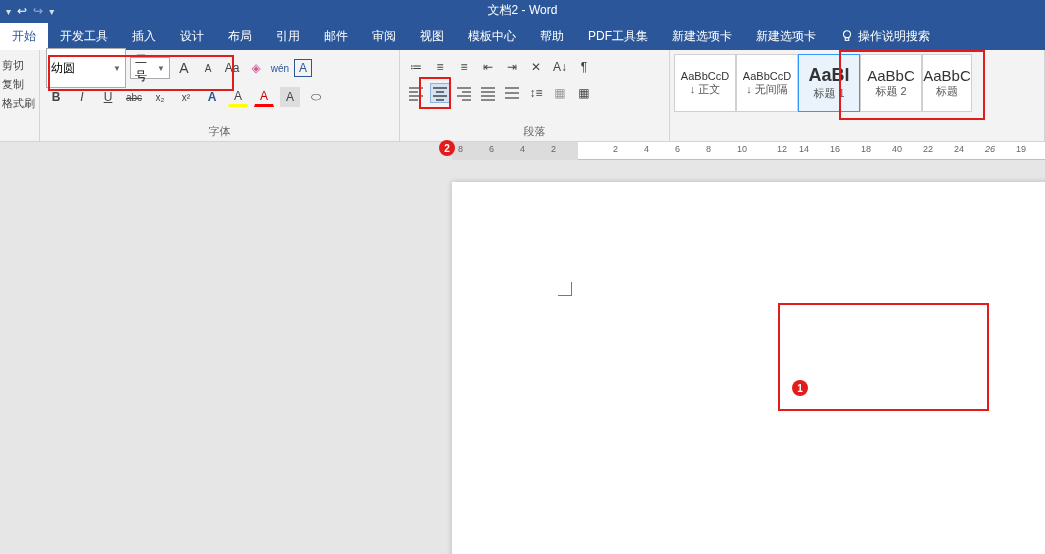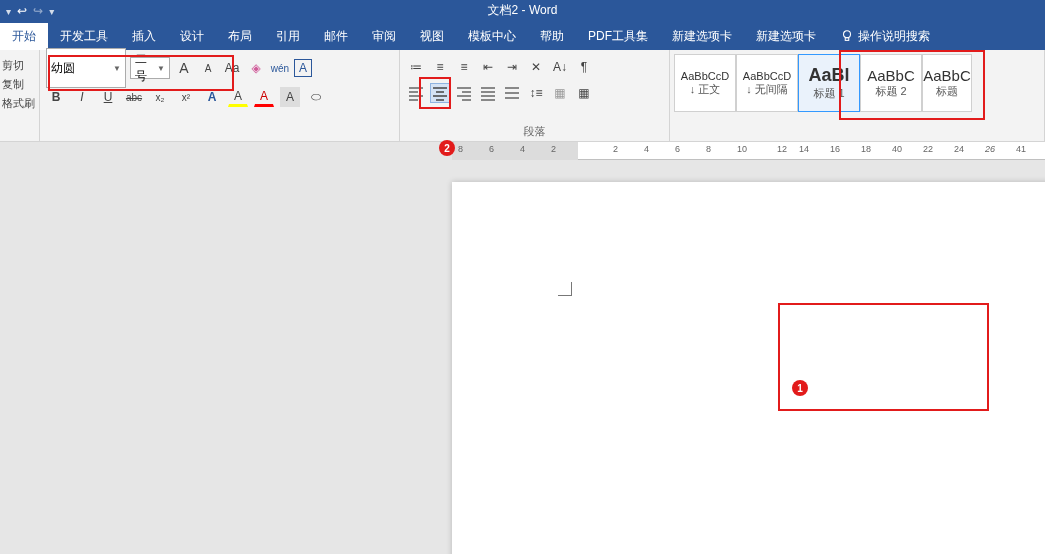--- a/index.html
+++ b/index.html
@@ -128,20 +128,21 @@
         <div class="btn-ico" style="text-decoration:line-through;font-size:10px">abc</div>
         <div class="btn-ico" style="font-size:10px">x₂</div>
         <div class="btn-ico" style="font-size:10px">x²</div>
         <div class="btn-ico" style="color:#2b579a;font-weight:bold">A</div>
         <div class="btn-ico" style="border-bottom:3px solid #ffff00">A</div>
         <div class="btn-ico" style="border-bottom:3px solid #ff0000;color:#c00">A</div>
         <div class="btn-ico" style="background:#ddd">A</div>
         <div class="btn-ico">⬭</div>
       </div>
     </div>
+    <div class="group-label">字体</div>
   </div>
 
   <div class="group para-group">
     <div>
       <div class="para-row">
         <div class="btn-ico">≔</div>
         <div class="btn-ico">≡</div>
         <div class="btn-ico">≡</div>
         <div class="btn-ico">⇤</div>
         <div class="btn-ico">⇥</div>
@@ -222,21 +223,21 @@
       <span class="tick" style="left: 254px;">8</span>
       <span class="tick" style="left: 285px;">10</span>
       <span class="tick" style="left: 325px;">12</span>
       <span class="tick" style="left: 347px;">14</span>
       <span class="tick" style="left: 378px;">16</span>
       <span class="tick" style="left: 409px;">18</span>
       <span class="tick" style="left: 440px;">40</span>
       <span class="tick" style="left: 471px;">22</span>
       <span class="tick" style="left: 502px;">24</span>
       <span class="tick" style="left: 533px; font-style: italic;">26</span>
-      <span class="tick" style="left: 564px;">41</span>
+      <span class="tick" style="left: 564px;">19</span>
     </div>
   <div class="page">
     <div class="cursor-mark"></div>
   </div>
 </div>
 
 <div class="hl hl1"></div>
 <div class="hl hl2"></div>
 <div class="hl hl3"></div>
 <div class="hl hl4"></div>

